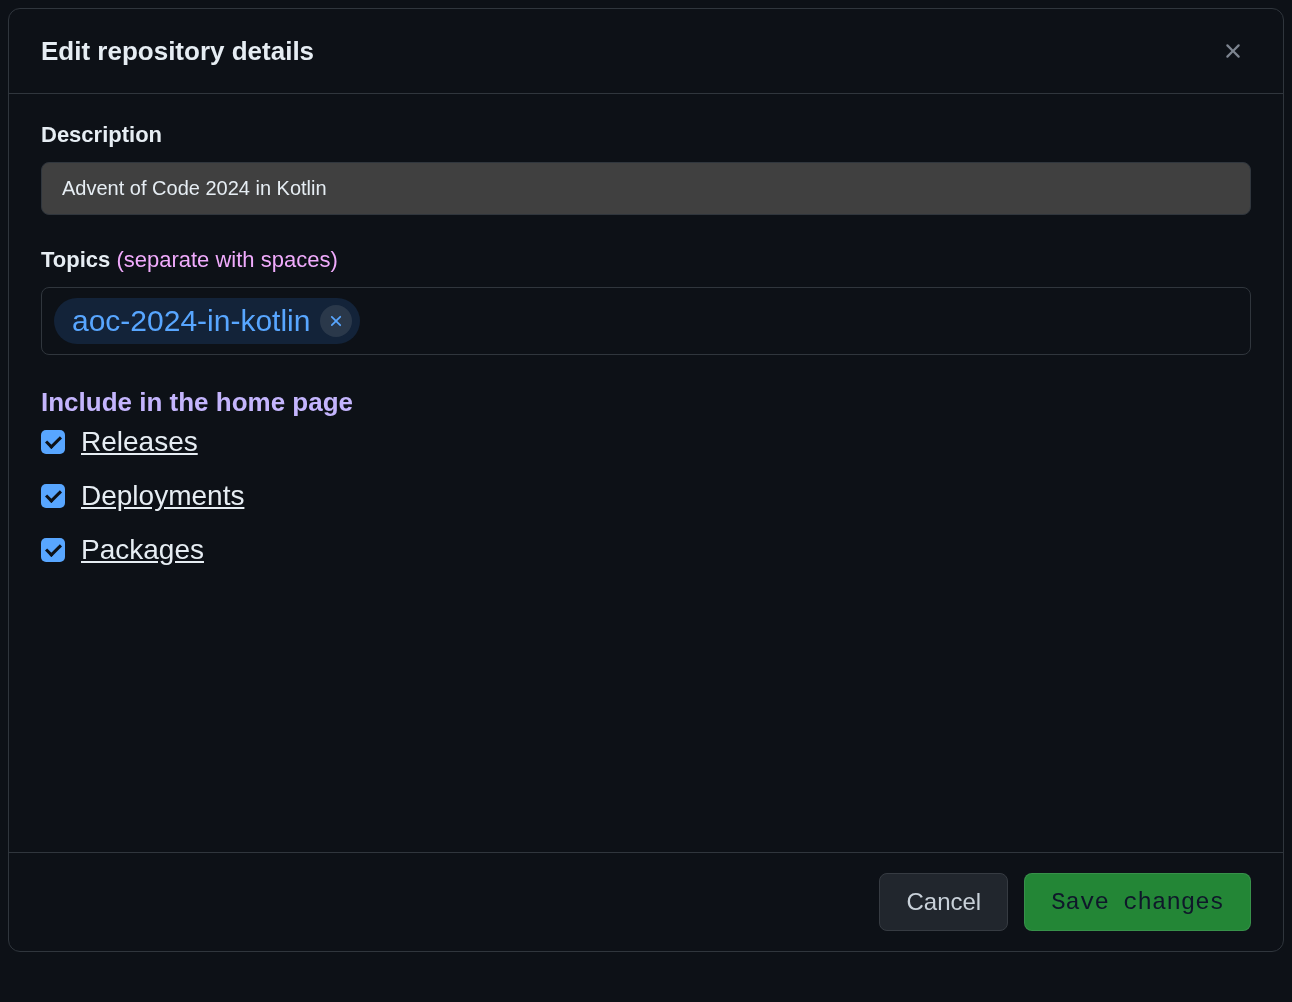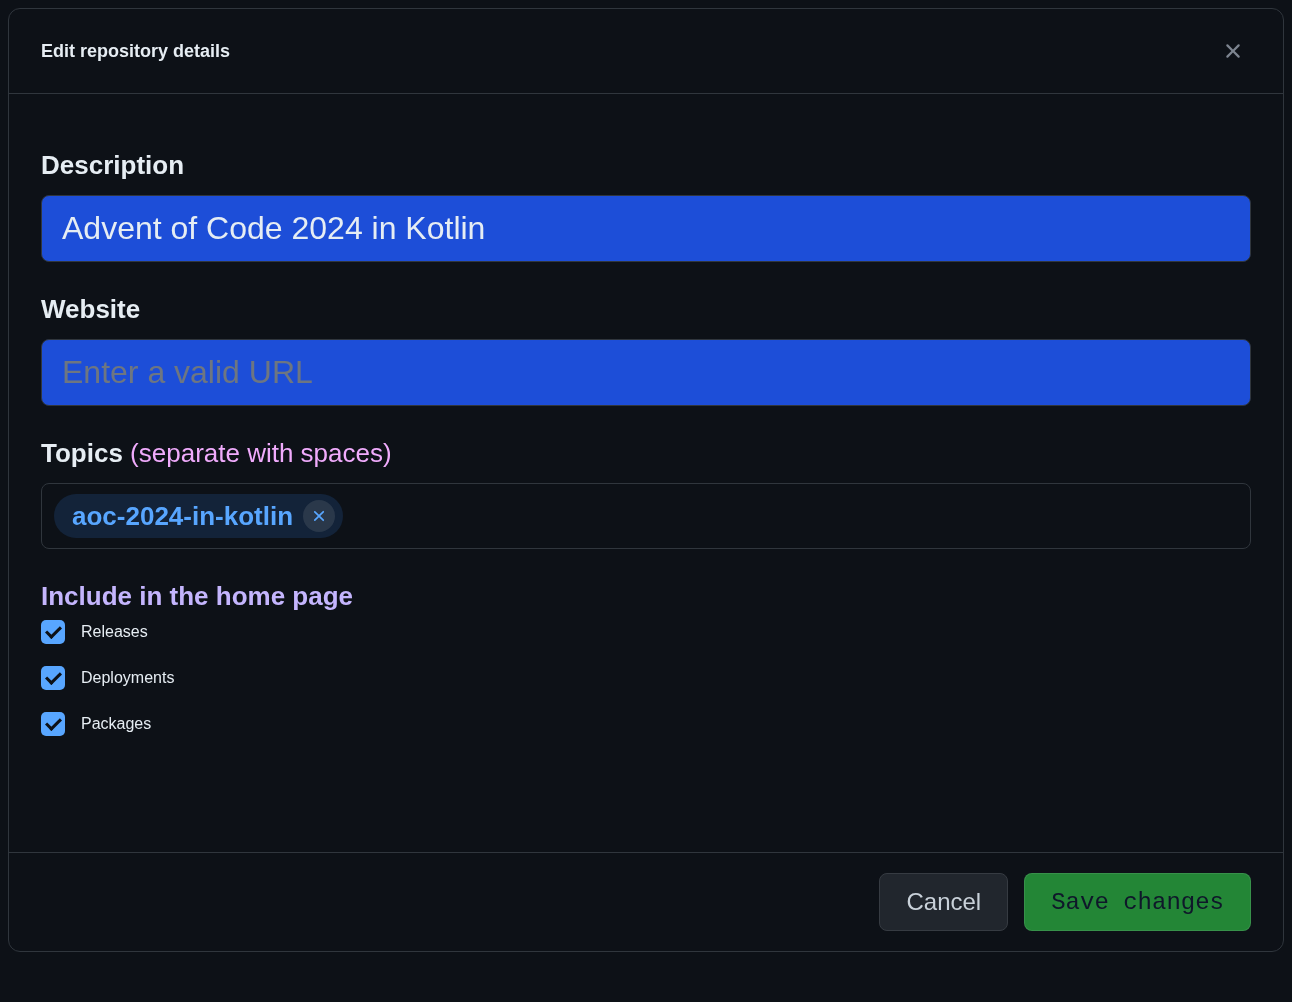--- a/index.html
+++ b/index.html
@@ -27,21 +27,21 @@
       overflow: hidden;
     }
     .dialog-header {
       display: flex;
       align-items: center;
       justify-content: space-between;
       padding: 24px 32px;
       border-bottom: 1px solid #30363d;
     }
     .dialog-title {
-      font-size: 18px;
+      font-size: 26px;
       font-weight: 600;
       color: #e6edf3;
     }
     .close-btn {
       background: transparent;
       border: none;
       color: #7d8590;
       cursor: pointer;
       padding: 6px;
       display: flex;
@@ -56,37 +56,36 @@
     .dialog-body {
       flex: 1;
       padding: 28px 32px;
       overflow-y: auto;
     }
     .form-group {
       margin-bottom: 32px;
     }
     .form-label {
       display: block;
-      font-size: 26px;
+      font-size: 22px;
       font-weight: 600;
       color: #e6edf3;
       margin-bottom: 14px;
-      margin-top: 28px;
     }
     .form-label .hint {
       font-weight: 400;
       color: #f0abfc;
     }
     .text-input {
       width: 100%;
-      background: #1d4ed8;
+      background: #404040;
       border: 1px solid #30363d;
       border-radius: 8px;
       padding: 14px 20px;
-      font-size: 32px;
+      font-size: 20px;
       color: #e6edf3;
       font-family: inherit;
     }
     .text-input::placeholder {
       color: #6e7681;
     }
     .topics-box {
       width: 100%;
       background: #0d1117;
       border: 1px solid #30363d;
@@ -101,22 +100,22 @@
     .topic-tag {
       display: inline-flex;
       align-items: center;
       background: rgba(56,139,253,0.15);
       border-radius: 999px;
       padding: 6px 8px 6px 18px;
       gap: 10px;
     }
     .topic-tag-label {
       color: #58a6ff;
-      font-size: 26px;
-      font-weight: 700;
+      font-size: 30px;
+      font-weight: 400;
       text-align: center;
     }
     .topic-remove {
       background: rgba(110,118,129,0.25);
       border: none;
       border-radius: 50%;
       width: 32px;
       height: 32px;
       display: flex;
       align-items: center;
@@ -160,23 +159,24 @@
       position: absolute;
       left: 8px;
       top: 3px;
       width: 6px;
       height: 12px;
       border: solid #0d1117;
       border-width: 0 3px 3px 0;
       transform: rotate(45deg);
     }
     .checkbox-label {
-      font-size: 16px;
-      color: #e6edf3;
-      cursor: pointer;
+      font-size: 28px;
+      color: #e6edf3;
+      cursor: pointer;
+      text-decoration: underline;
     }
     .dialog-footer {
       border-top: 1px solid #30363d;
       padding: 20px 32px;
       display: flex;
       justify-content: flex-end;
       gap: 16px;
     }
     .btn {
       font-family: inherit;
@@ -213,24 +213,20 @@
     </button>
   </div>
 
   <div class="dialog-body">
 
     <div class="form-group">
       <label class="form-label">Description</label>
       <input type="text" class="text-input" value="Advent of Code 2024 in Kotlin" style="">
     </div>
 
-    <div class="form-group">
-      <label class="form-label">Website</label>
-      <input type="text" class="text-input" placeholder="Enter a valid URL" style="">
-    </div>
 
     <div class="form-group">
       <label class="form-label">
         <span>Topics</span>
         <span class="hint">(separate with spaces)</span>
       </label>
       <div class="topics-box">
         <span class="topic-tag">
           <span class="topic-tag-label">aoc-2024-in-kotlin</span>
           <button class="topic-remove">

